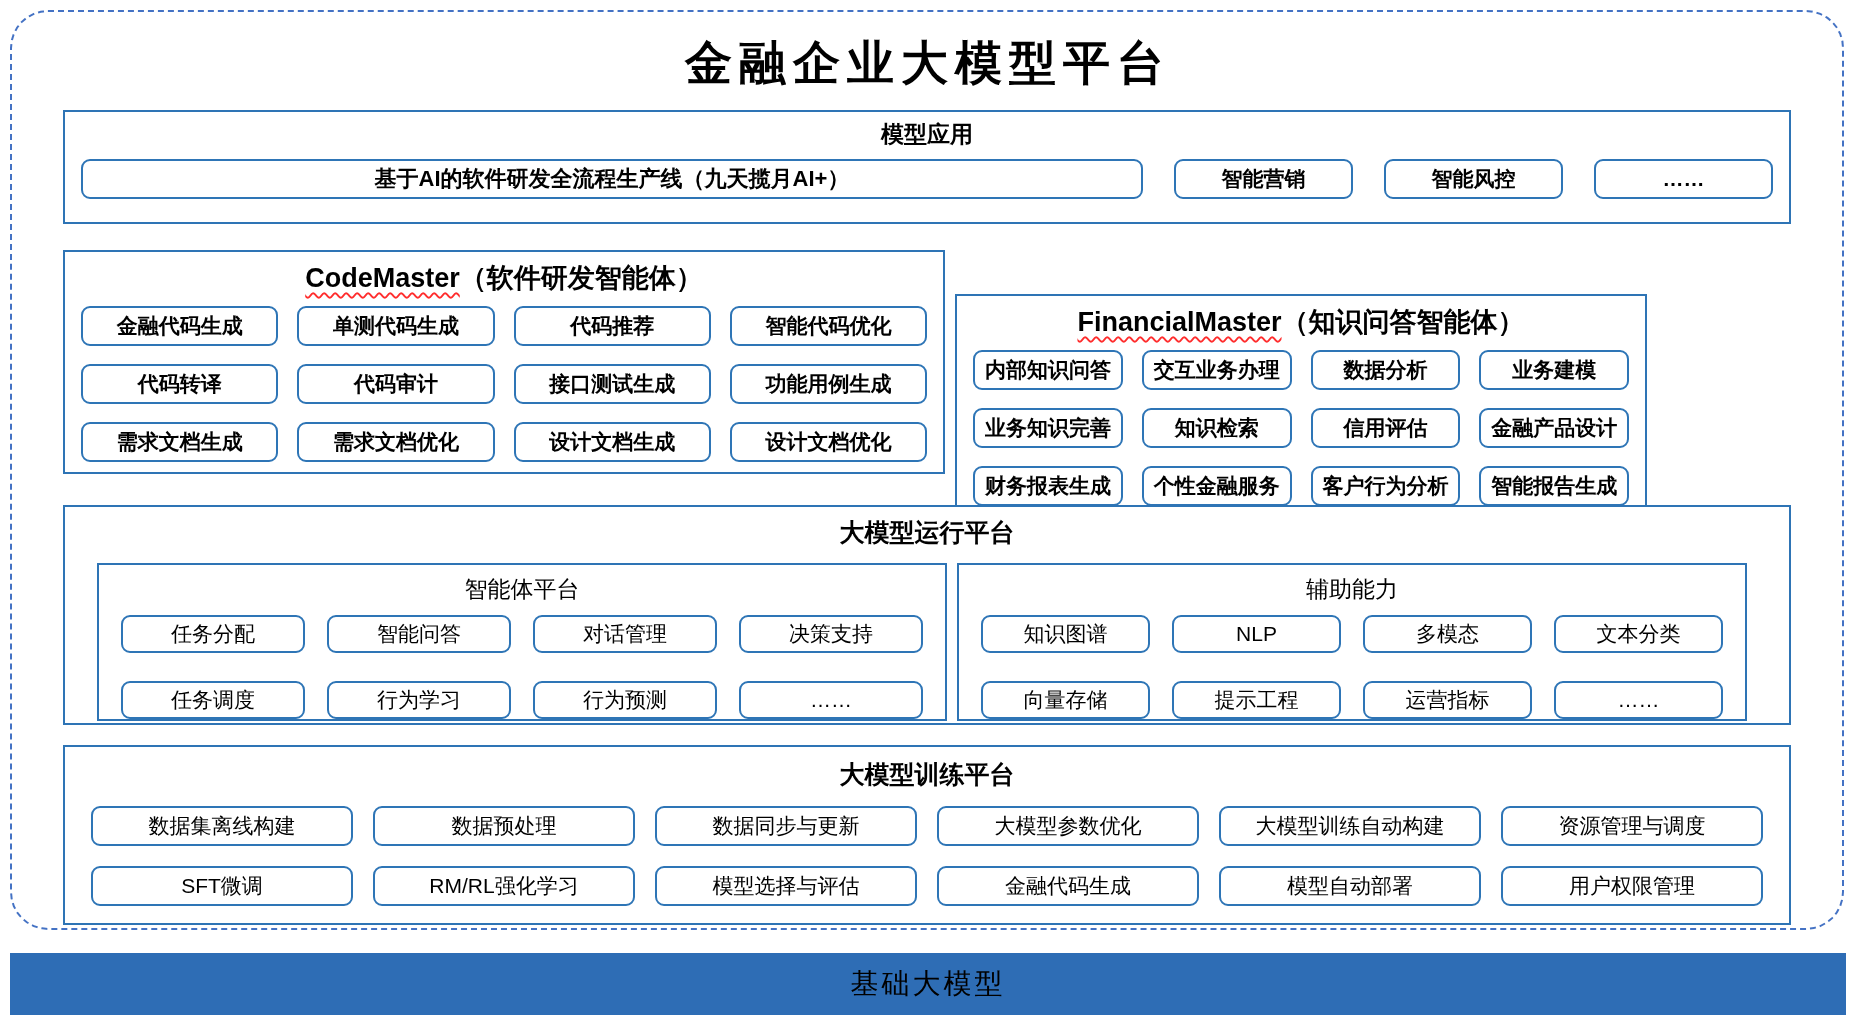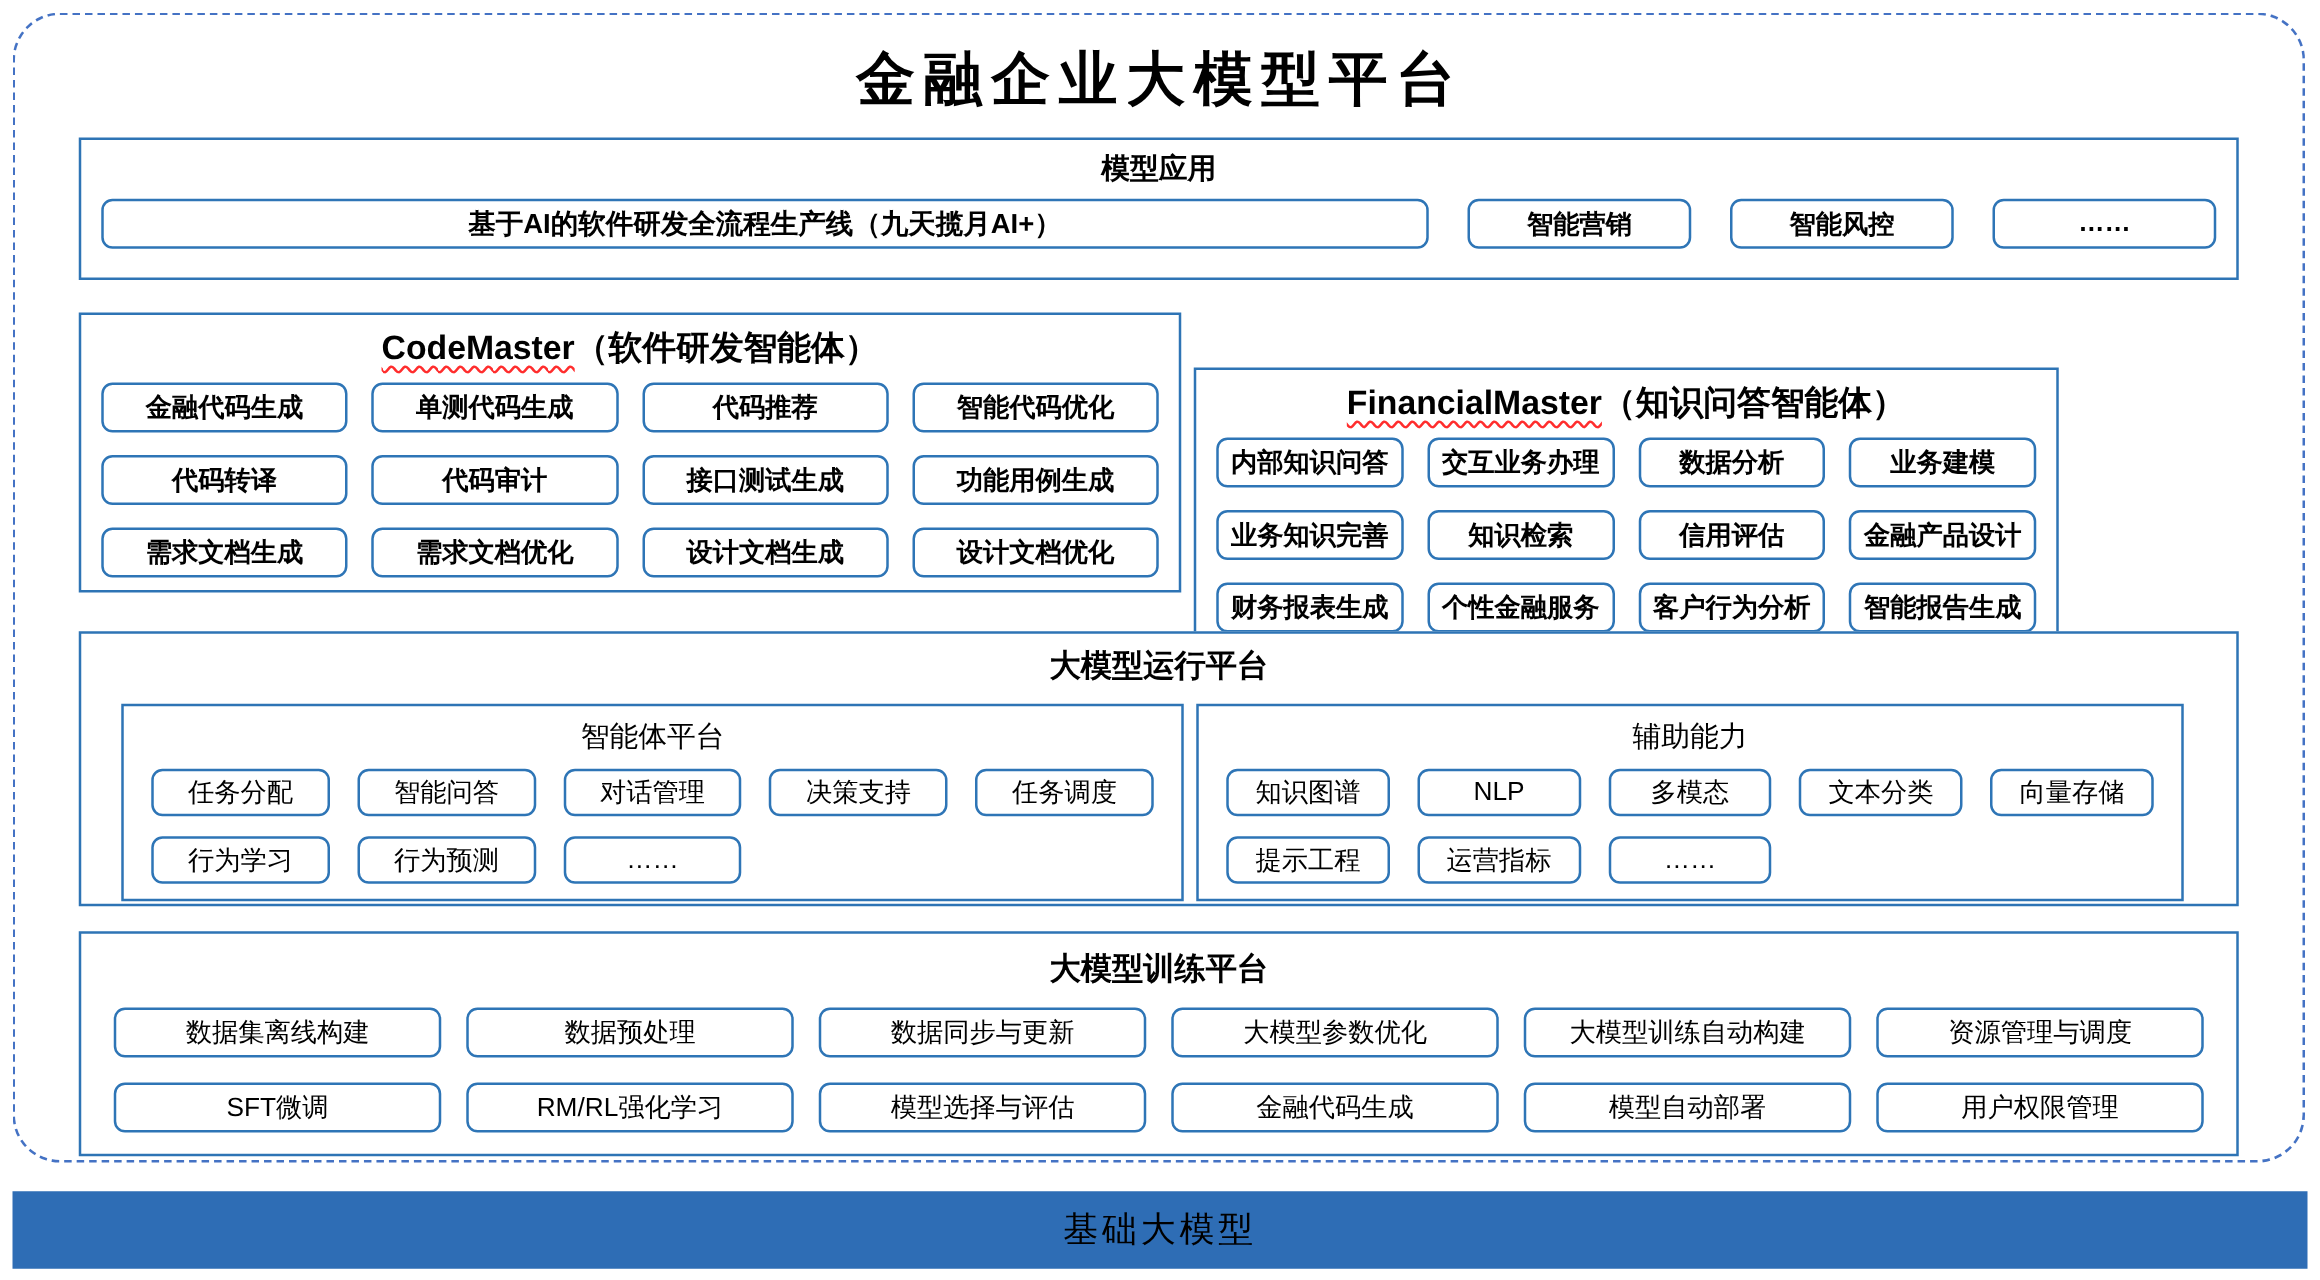--- a/index.html
+++ b/index.html
@@ -53,22 +53,22 @@
 
   
   .sec-runtime { left: 63px; top: 505px; width: 1728px; height: 220px; }
   .sec-runtime > .sec-header { margin-top: 9px; font-size: 25px; }
   .runtime-row { display: flex; margin-top: 14px; }
   .sub-box { border: 2px solid #2E74B5; height: 158px; background: #fff; }
   .sub-agent { margin-left: 32px; width: 850px; }
   .sub-aux   { margin-left: 10px; width: 790px; }
   .sub-header { text-align: center; margin-top: 9px; font-size: 23px; font-weight: 400; }
   .sub-grid {
-    display: grid; grid-template-columns: repeat(5, 1fr);
-    gap: 16px 22px; margin: 10px 22px 0 22px;
+    display: grid; grid-template-columns: repeat(4, 1fr);
+    gap: 28px 22px; margin: 10px 22px 0 22px;
   }
   .sub-grid .item { height: 38px; }
 
   
   .sec-training { left: 63px; top: 745px; width: 1728px; height: 180px; }
   .sec-training .sec-header { margin-top: 11px; font-size: 25px; }
   .training-grid {
     display: grid; grid-template-columns: repeat(6, 1fr);
     gap: 20px 20px; margin: 15px 26px 0 26px;
   }

